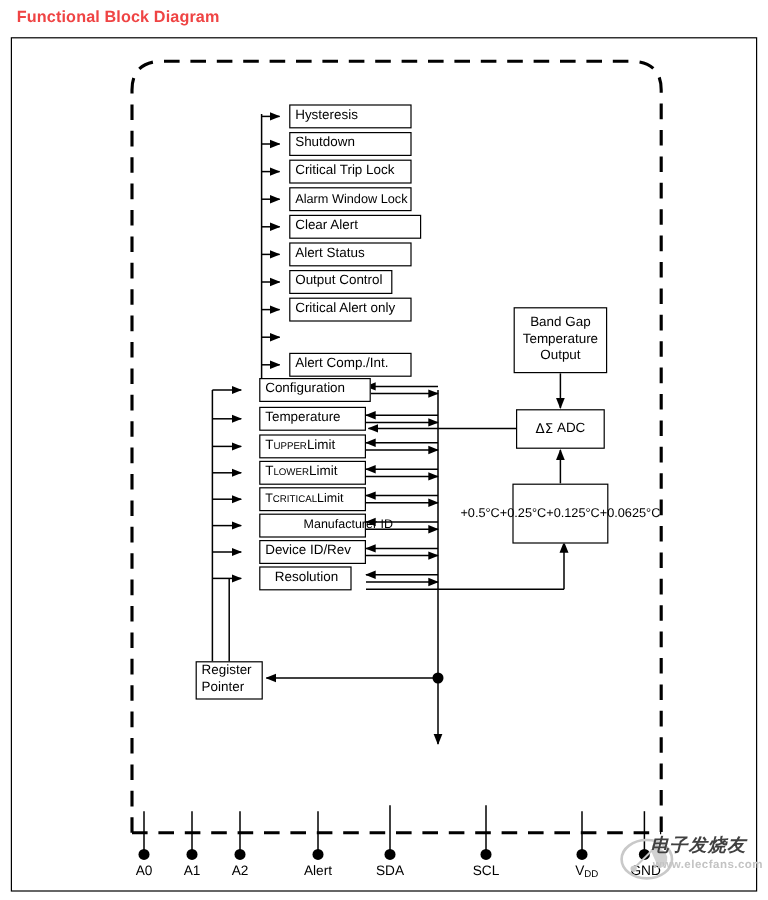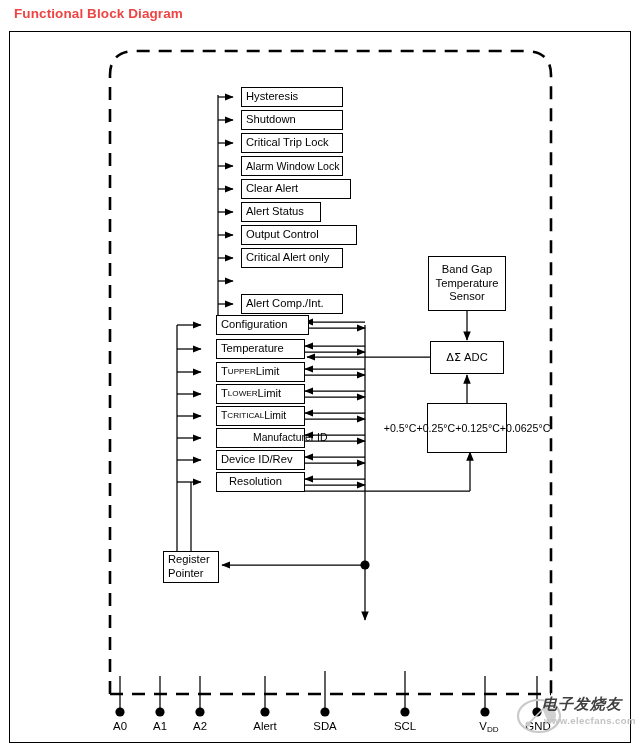--- a/index.html
+++ b/index.html
@@ -242,22 +242,22 @@
       <circle cx="485" cy="712" r="4.6"></circle>
       <circle cx="537" cy="712" r="4.6"></circle>
     </g>
   </svg>
 
   <div class="blk left-align" style="left:241px; top:87px; width:102px; height:20px;">Hysteresis</div>
   <div class="blk left-align" style="left:241px; top:110px; width:102px; height:20px;">Shutdown</div>
   <div class="blk left-align" style="left:241px; top:133px; width:102px; height:20px;">Critical Trip Lock</div>
   <div class="blk left-align" style="left:241px; top:156px; width:102px; height:20px; font-size:10.6px;">Alarm Window Lock</div>
   <div class="blk left-align" style="left:241px; top:179px; width:110px; height:20px;">Clear Alert</div>
-  <div class="blk left-align" style="left:241px; top:202px; width:80px; height:20px;">Alert Status</div>
-  <div class="blk left-align" style="left:241px; top:225px; width:116px; height:20px;">Output Control</div>
+  <div class="blk left-align" style="left:241px; top:202px; width:102px; height:20px;">Alert Status</div>
+  <div class="blk left-align" style="left:241px; top:225px; width:86px; height:20px;">Output Control</div>
   <div class="blk left-align" style="left:241px; top:248px; width:102px; height:20px;">Critical Alert only</div>
   <div class="blk left-align" style="left:241px; top:294px; width:102px; height:20px;">Alert Comp./Int.</div>
 
   <div class="blk left-align" style="left:216px; top:315px; width:93px; height:20px;">Configuration</div>
 
   <div class="blk left-align" style="left:216px; top:339px; width:89px; height:20px;">Temperature</div>
 
   <div class="blk left-align" style="left:216px; top:362px; width:89px; height:20px;">
     <span>T</span>
       <span class="sub">UPPER</span>
@@ -273,26 +273,26 @@
   <div class="blk left-align" style="left:216px; top:406px; width:89px; height:20px; font-size:10.4px;">
     <span>T</span>
       <span class="sub">CRITICAL</span>
       <span> Limit</span>
   </div>
 
   <div class="blk left-align" style="left:216px; top:428px; width:89px; height:20px; font-size:10.4px;padding-left:36px;">Manufacturer ID</div>
 
   <div class="blk left-align" style="left:216px; top:450px; width:89px; height:20px;">Device ID/Rev</div>
 
-  <div class="blk left-align" style="left:216px; top:472px; width:89px; height:20px;padding-left:12px;">Resolution</div>
+  <div class="blk left-align" style="left:216px; top:472px; width:77px; height:20px;padding-left:12px;">Resolution</div>
 
   <div class="blk multiline" style="left:428px; top:256px; width:78px; height:55px; flex-direction:column;">
     <span>Band Gap</span>
     <span>Temperature</span>
-    <span>Sensor</span>
+    <span>Output</span>
   </div>
 
   <div class="blk" style="left:430px; top:341px; width:74px; height:33px;">
     <span class="greek">ΔΣ</span>
       <span>&nbsp;</span>
       <span>ADC</span>
   </div>
 
   <div class="blk multiline" style="left:427px; top:403px; width:80px; height:50px; flex-direction:row; font-size:10.6px;">
     <span>+0.5°C</span>

